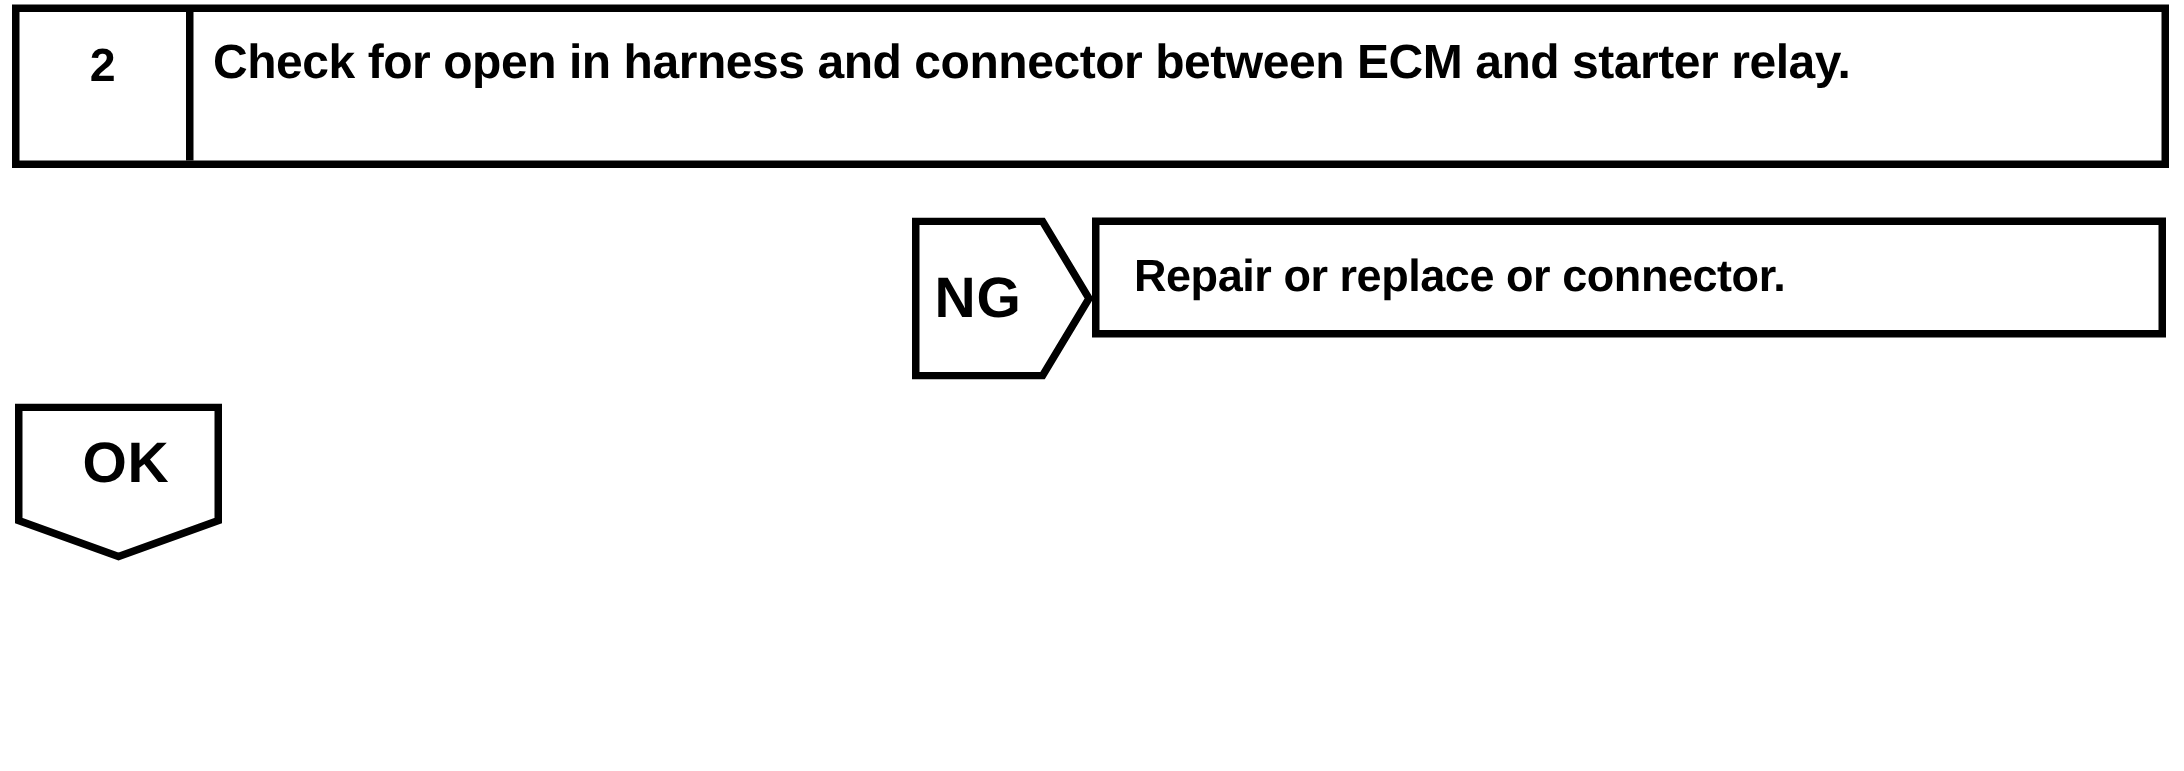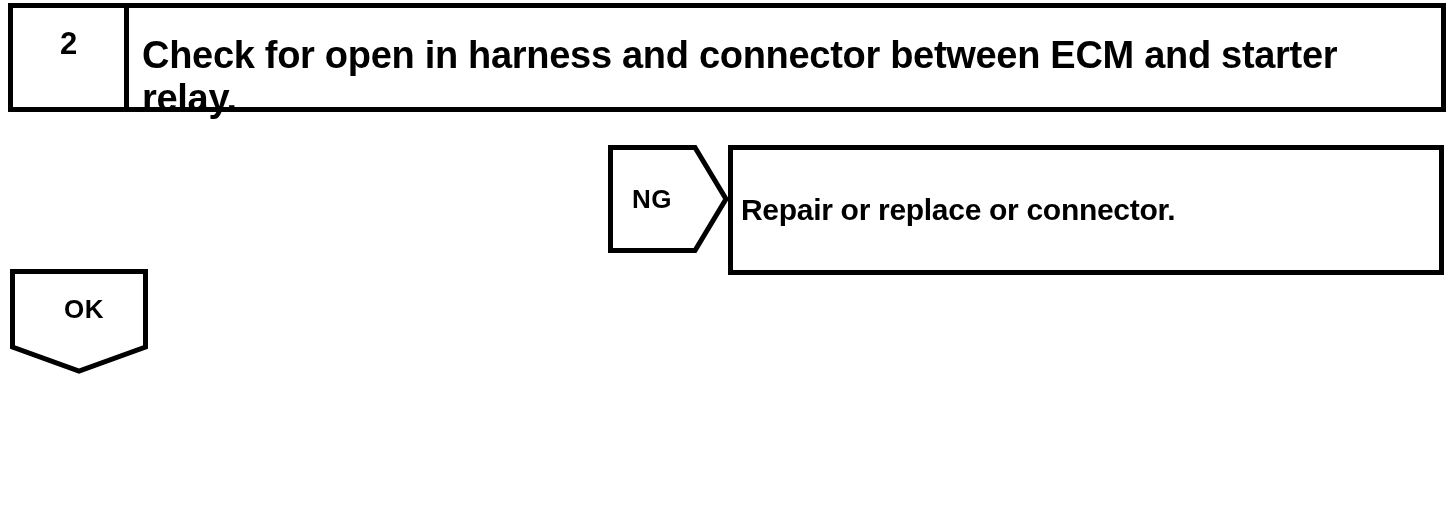--- a/index.html
+++ b/index.html
@@ -36,39 +36,39 @@
     box-sizing: border-box;
     display: flex;
     justify-content: center;
     align-items: flex-start;
     padding-top: 19px;
     font-size: 31px;
     line-height: 1.1;
   }
   .step-text-cell {
     flex: 1;
-    padding: 26px 14px 0 13px;
-    font-size: 38px;
+    padding: 16px 14px 0 13px;
+    font-size: 32px;
     line-height: 1.12;
     letter-spacing: -0.3px;
   }
 
   
   .pentagon {
     position: absolute;
   }
   .pentagon svg {
     display: block;
   }
   .pent-label {
     position: absolute;
     display: flex;
     align-items: center;
     justify-content: center;
-    font-size: 26px;
+    font-size: 38px;
     letter-spacing: 0.5px;
   }
   .ng-pentagon { left: 608px; top: 145px; width: 121px; height: 108px; }
   .ng-pentagon .pent-label { left: 0; top: 0; width: 88px; height: 108px; }
   .ok-pentagon { left: 10px; top: 269px; width: 138px; height: 105px; }
   .ok-pentagon .pent-label { left: 0; top: 0; width: 148px; height: 80px; }
 
   
   .result-box {
     position: absolute;
@@ -78,22 +78,22 @@
     display: flex;
     align-items: center;
     font-size: 30px;
     letter-spacing: -0.3px;
     line-height: 1.12;
   }
   .ng-box {
     left: 728px;
     top: 145px;
     width: 716px;
-    height: 130px;
-    padding-left: 8px;
+    height: 80px;
+    padding-left: 23px;
   }
   .ok-box {
     left: 8px;
     top: 400px;
     width: 708px;
     height: 106px;
     padding-left: 33px;
   }
 </style>
 </head>

